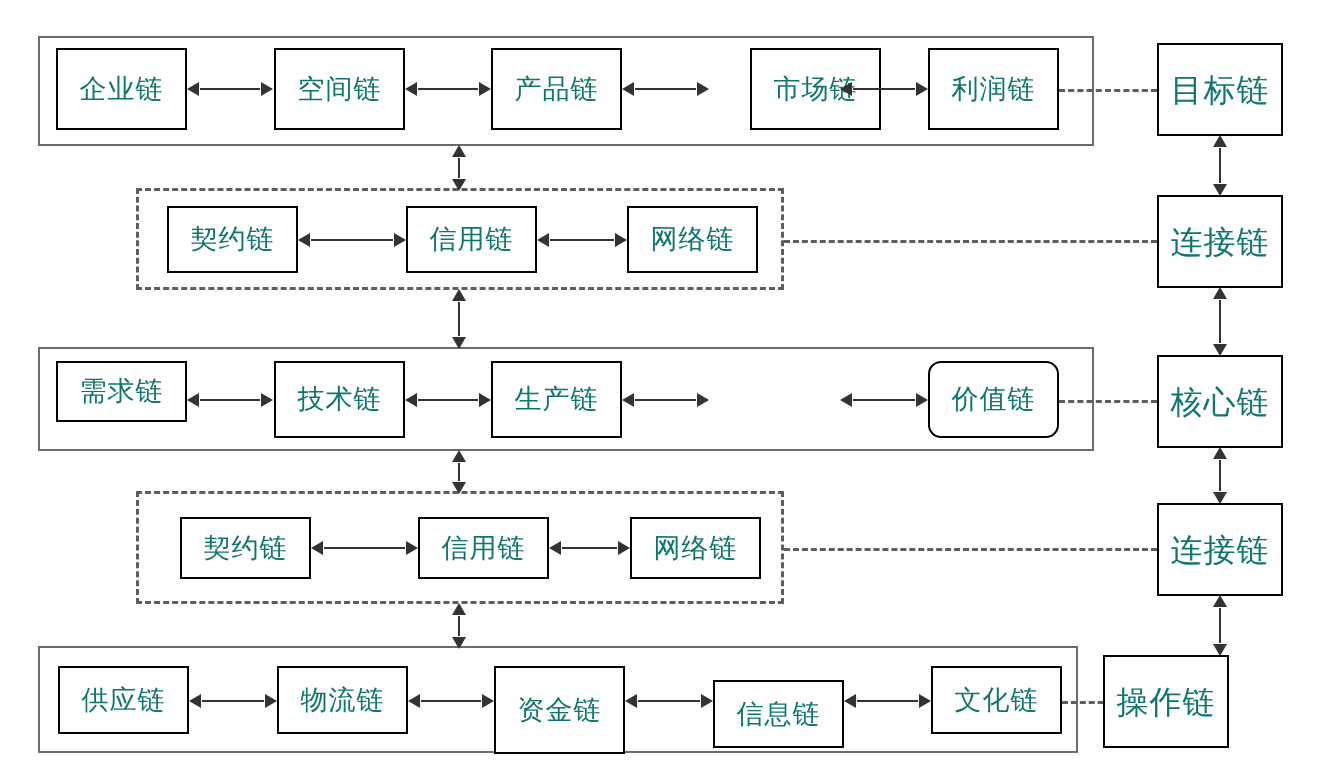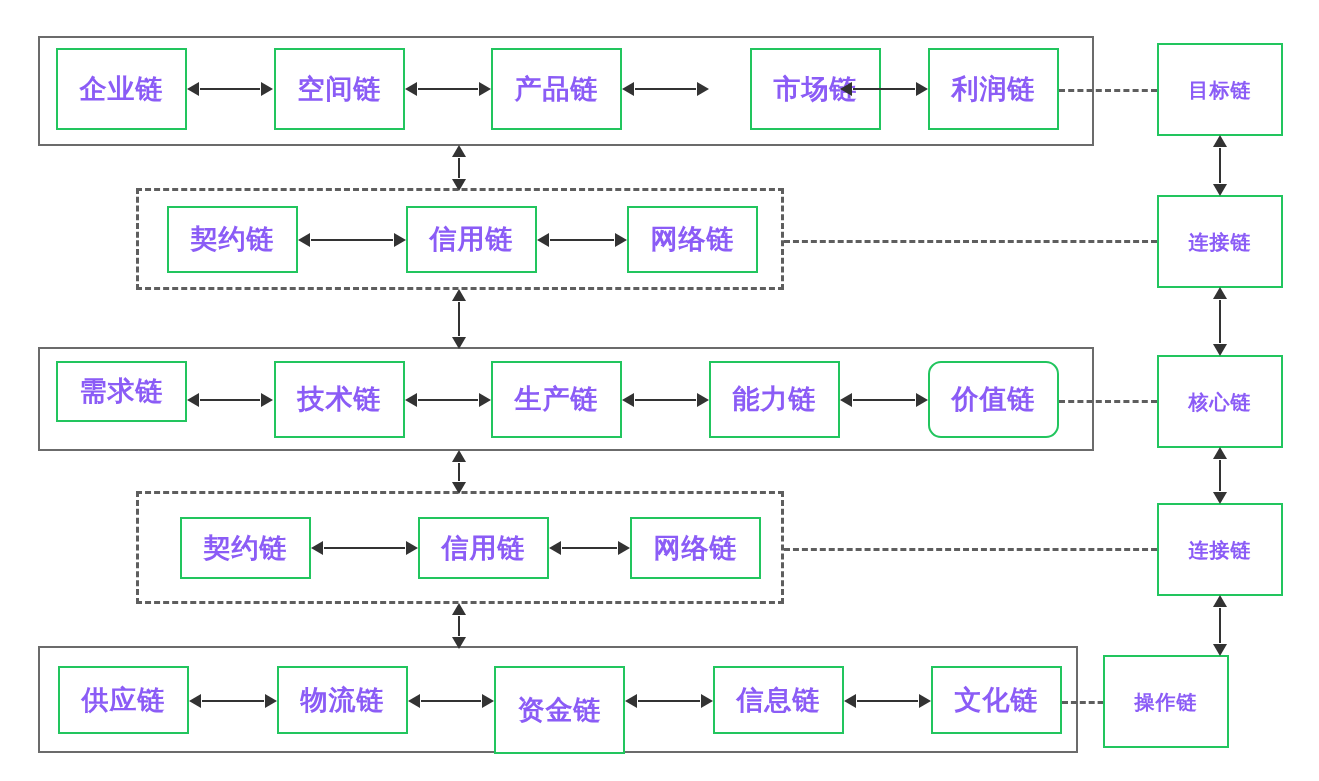--- a/index.html
+++ b/index.html
@@ -24,34 +24,33 @@
   .group-dashed{
     position:absolute;
     border:3px dashed #5e5e5e;
     background:#ffffff;
     box-sizing:border-box;
   }
   
   .node{
     position:absolute;
     box-sizing:border-box;
-    border:2px solid #22c55e;
+    border:2px solid #000000;
     background:#ffffff;
     display:flex;
     align-items:center;
     justify-content:center;
     font-size:27px;
     line-height:1;
     letter-spacing:1px;
     white-space:nowrap;
-    color:#8b5cf6;
-    font-weight:bold;
+    color:#0f766e;
   }
   .node.right{
-    font-size:20px;
+    font-size:32px;
   }
   
   .harrow{
     position:absolute;
     height:2px;
     background:#333333;
   }
   .harrow::before,
   .harrow::after{
     content:"";
@@ -131,21 +130,20 @@
   <div class="harrow" style="left:311px; top:239px; width:82px;"></div>
   <div class="harrow" style="left:550px; top:239px; width:64px;"></div>
 
   <div class="dashline" style="left:784px; top:240px; width:373px;"></div>
 
   <div class="group-solid" style="left:38px; top:347px; width:1056px; height:104px;"></div>
 
   <div class="node" style="left:56px; top:361px; width:131px; height:61px;">需求链</div>
   <div class="node" style="left:274px; top:361px; width:131px; height:77px;">技术链</div>
   <div class="node" style="left:491px; top:361px; width:131px; height:77px;">生产链</div>
-  <div class="node" style="left:709px; top:361px; width:131px; height:77px;">能力链</div>
   <div class="node" style="left:928px; top:361px; width:131px; height:77px;border-radius:13px;">价值链</div>
 
   <div class="harrow" style="left:200px; top:399px; width:60px;"></div>
   <div class="harrow" style="left:418px; top:399px; width:60px;"></div>
   <div class="harrow" style="left:635px; top:399px; width:61px;"></div>
   <div class="harrow" style="left:853px; top:399px; width:62px;"></div>
 
   <div class="dashline" style="left:1059px; top:400px; width:98px;"></div>
 
   <div class="group-dashed" style="left:136px; top:491px; width:648px; height:113px;"></div>
@@ -157,21 +155,21 @@
   <div class="harrow" style="left:324px; top:547px; width:81px;"></div>
   <div class="harrow" style="left:562px; top:547px; width:55px;"></div>
 
   <div class="dashline" style="left:784px; top:548px; width:373px;"></div>
 
   <div class="group-solid" style="left:38px; top:646px; width:1040px; height:107px;"></div>
 
   <div class="node" style="left:58px; top:666px; width:131px; height:68px;">供应链</div>
   <div class="node" style="left:277px; top:666px; width:131px; height:68px;">物流链</div>
   <div class="node" style="left:494px; top:666px; width:131px; height:88px;">资金链</div>
-  <div class="node" style="left:713px; top:666px; width:131px; height:68px;">信息链</div>
+  <div class="node" style="left:713px; top:680px; width:131px; height:68px;">信息链</div>
   <div class="node" style="left:931px; top:666px; width:131px; height:68px;">文化链</div>
 
   <div class="harrow" style="left:202px; top:700px; width:62px;"></div>
   <div class="harrow" style="left:421px; top:700px; width:60px;"></div>
   <div class="harrow" style="left:638px; top:700px; width:62px;"></div>
   <div class="harrow" style="left:857px; top:700px; width:61px;"></div>
 
   <div class="dashline" style="left:1062px; top:701px; width:95px;"></div>
 
   <div class="varrow" style="left:458px; top:158px; width:2px; height:20px;"></div>

